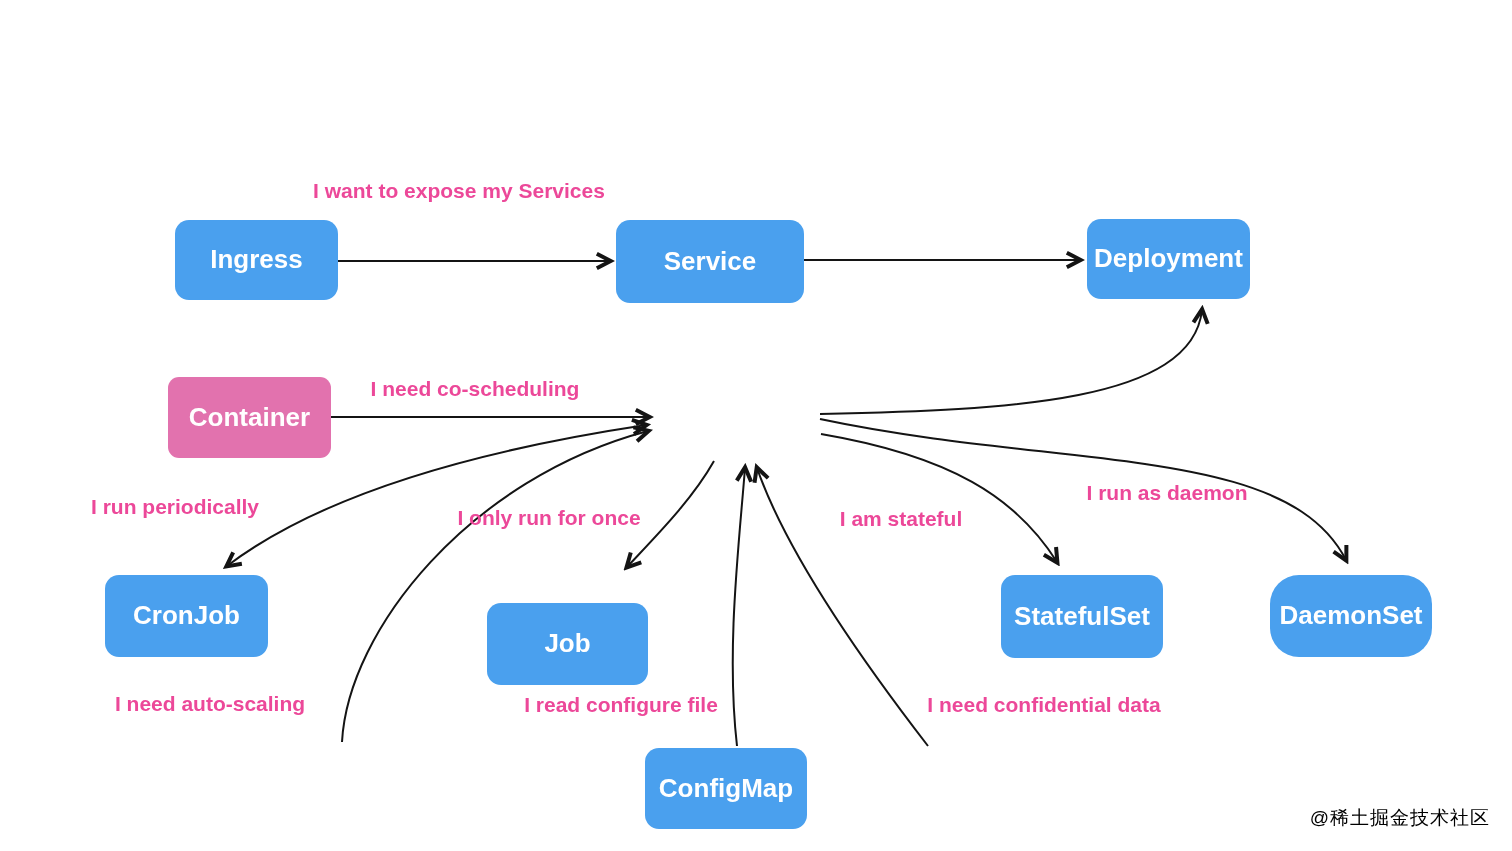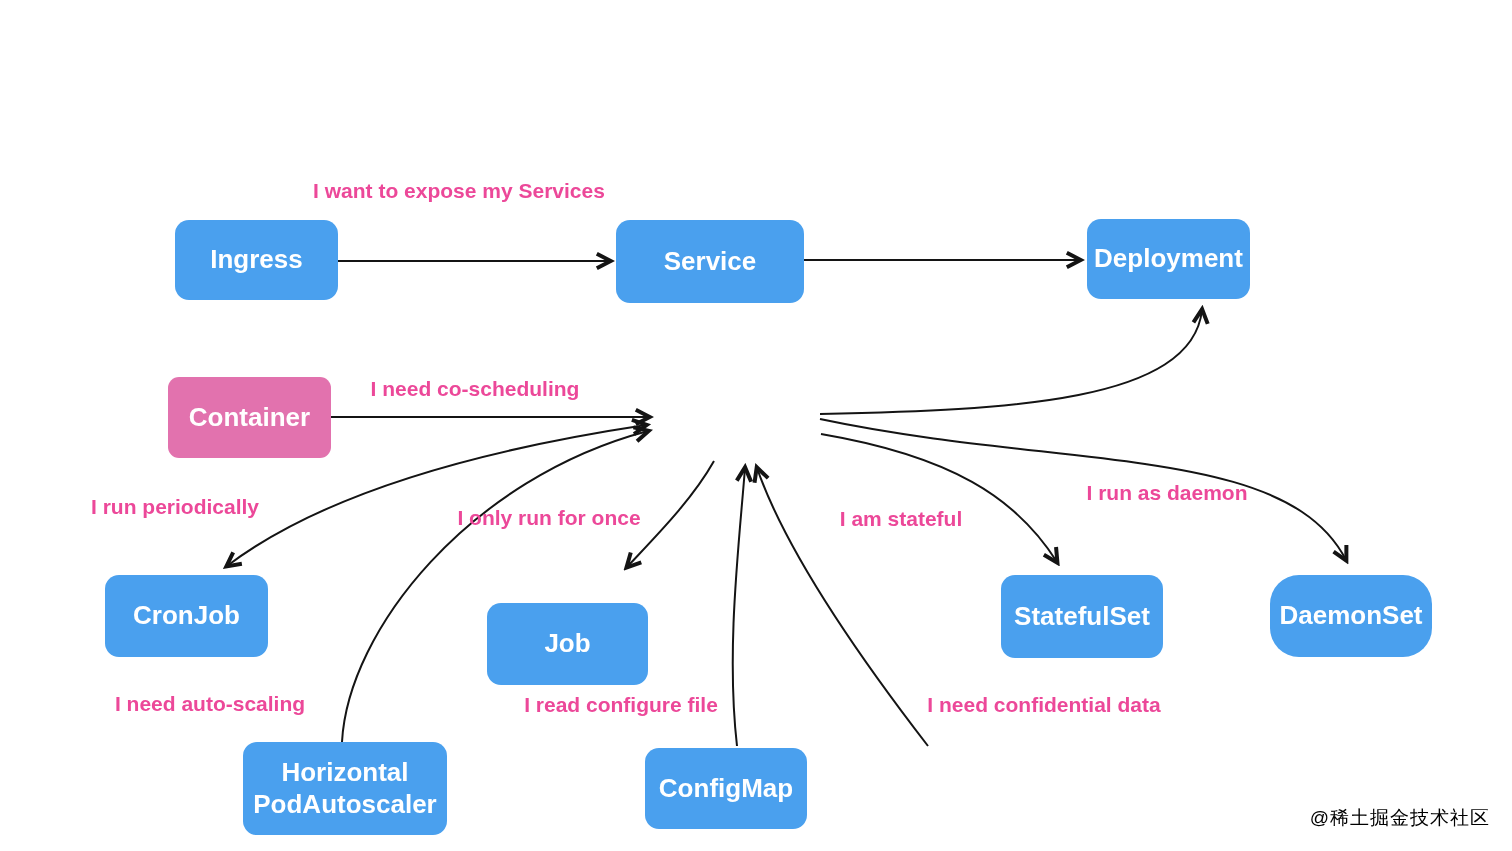--- a/index.html
+++ b/index.html
@@ -76,21 +76,20 @@
   </svg>
 
   <div id="n-ingress" class="node blue">Ingress</div>
   <div id="n-service" class="node blue">Service</div>
   <div id="n-deployment" class="node blue">Deployment</div>
   <div id="n-container" class="node pink">Container</div>
   <div id="n-cronjob" class="node blue">CronJob</div>
   <div id="n-job" class="node blue">Job</div>
   <div id="n-statefulset" class="node blue">StatefulSet</div>
   <div id="n-daemonset" class="node blue">DaemonSet</div>
-  <div id="n-hpa" class="node blue">Horizontal PodAutoscaler</div>
   <div id="n-configmap" class="node blue">ConfigMap</div>
 
   <div id="l-0" class="elabel">I want to expose my Services</div>
   <div id="l-2" class="elabel">I need co-scheduling</div>
   <div id="l-4" class="elabel">I run periodically</div>
   <div id="l-5" class="elabel">I only run for once</div>
   <div id="l-6" class="elabel">I am stateful</div>
   <div id="l-7" class="elabel">I run as daemon</div>
   <div id="l-8" class="elabel">I need auto-scaling</div>
   <div id="l-9" class="elabel">I read configure file</div>

